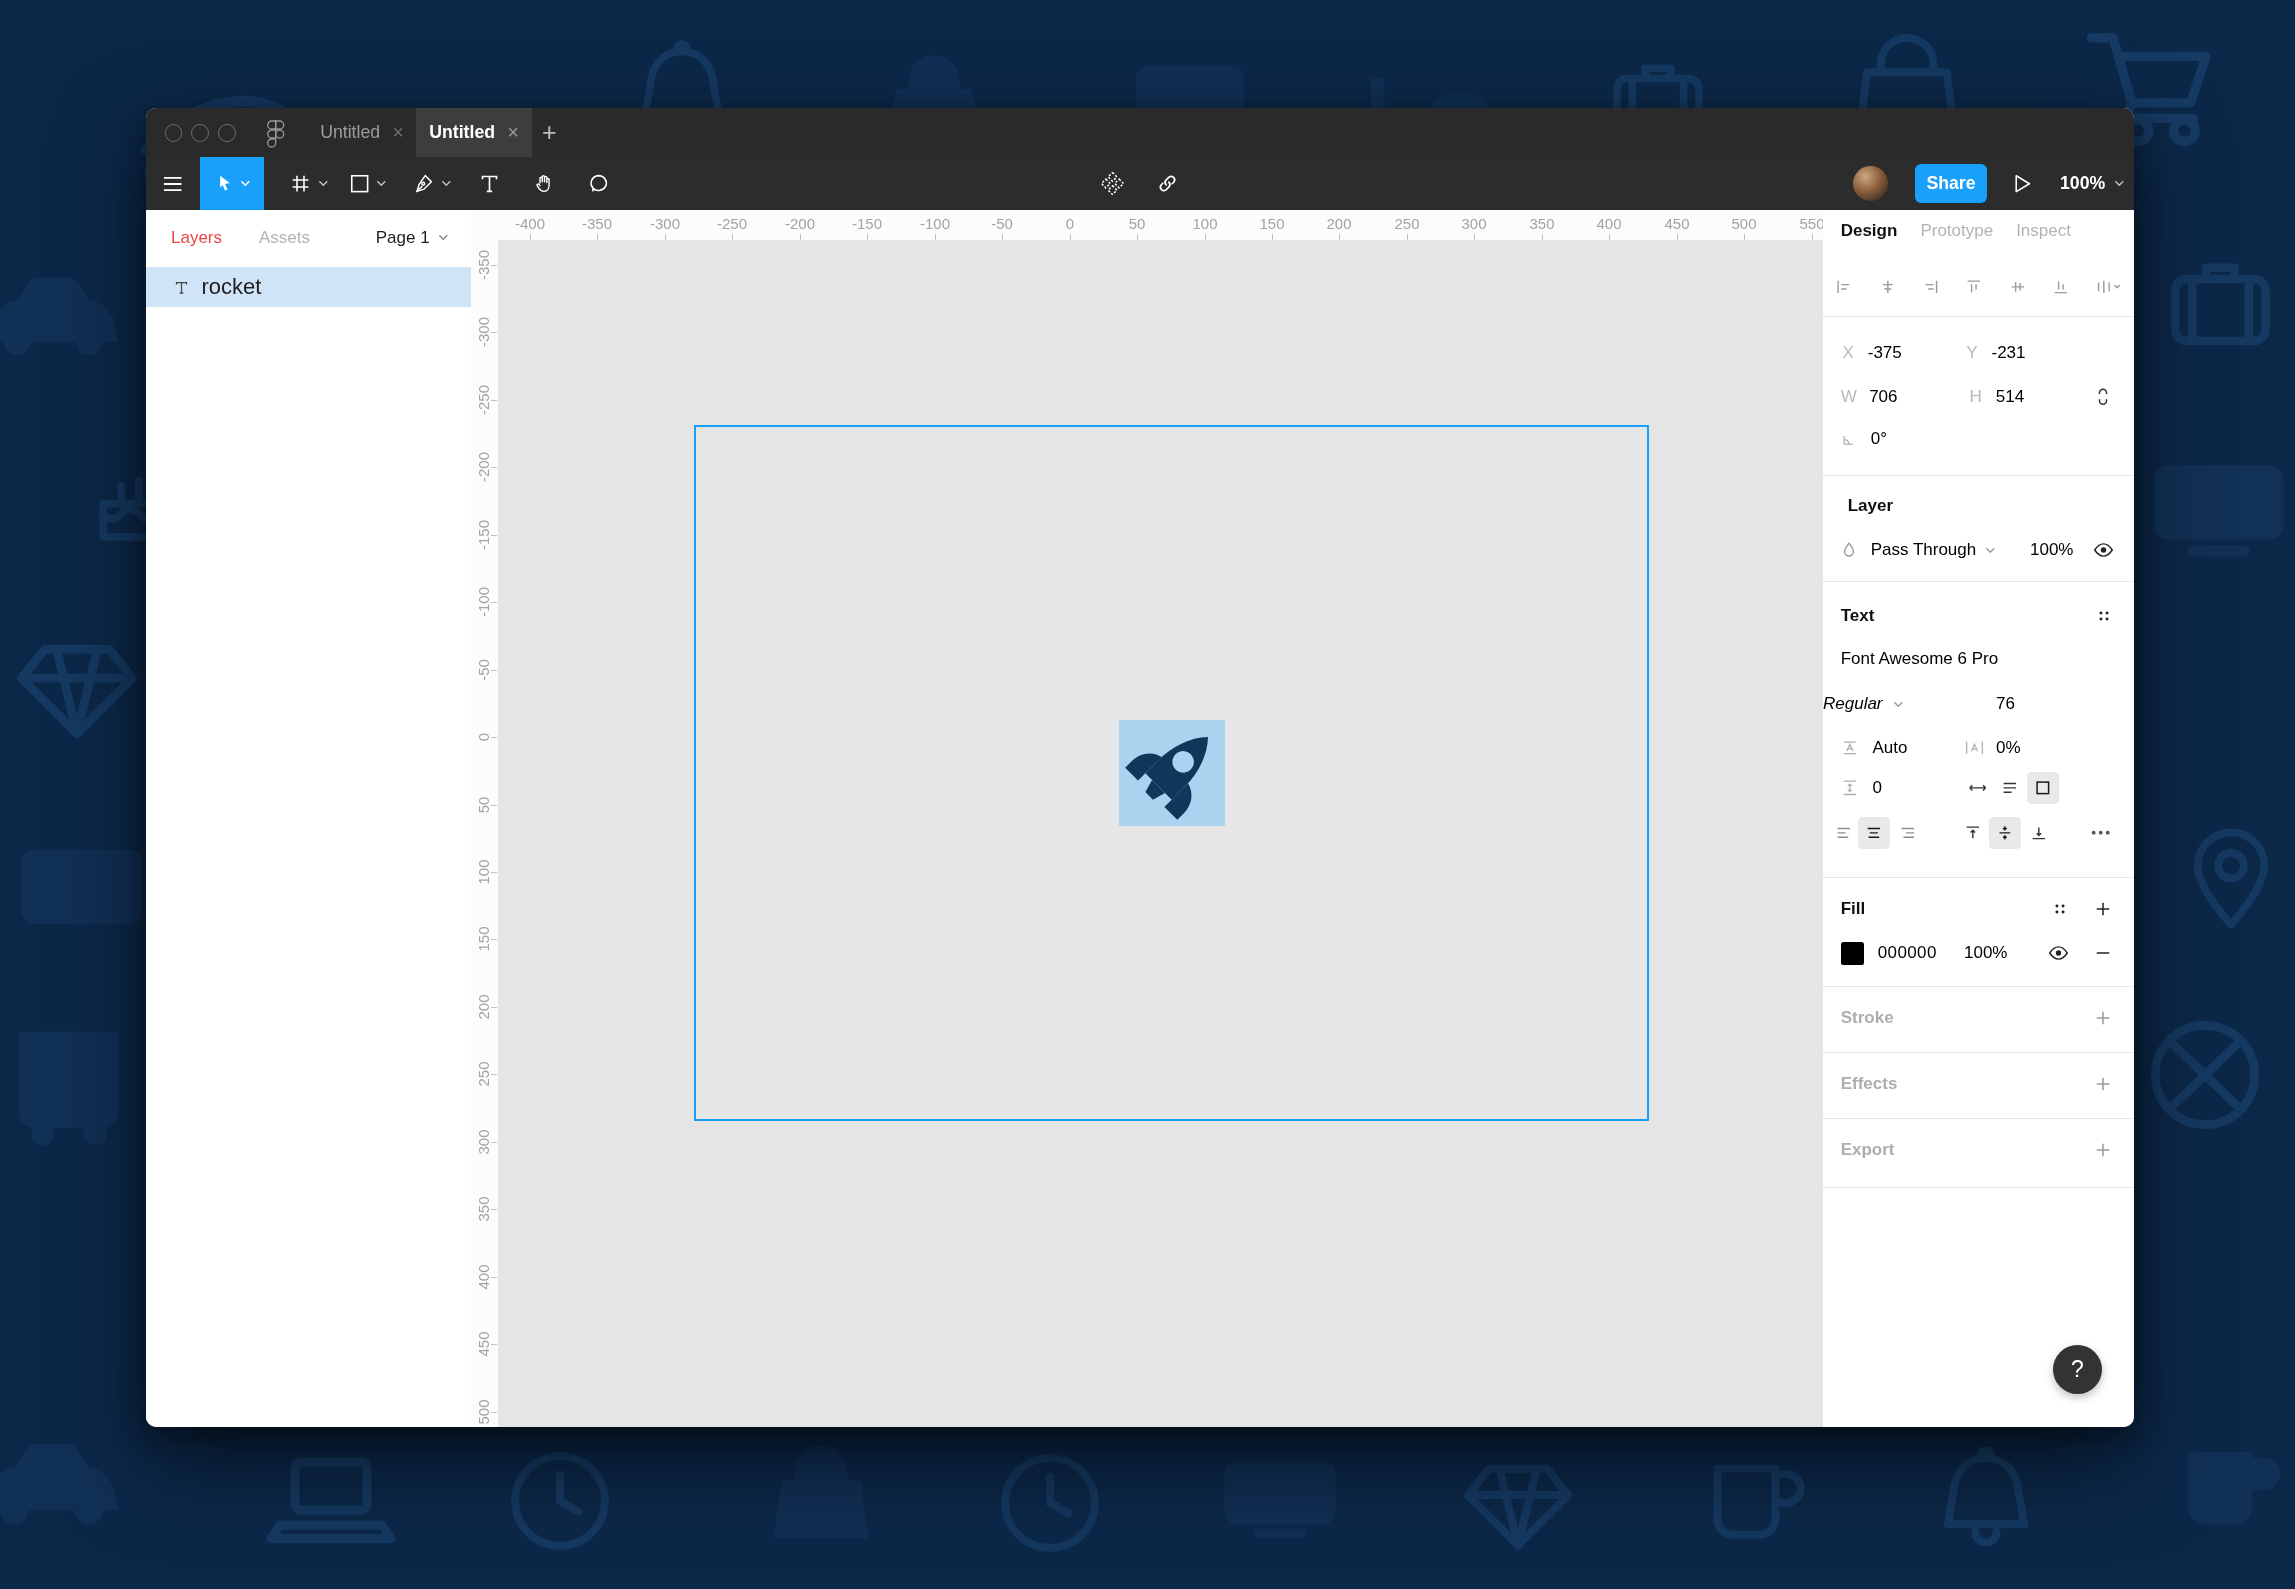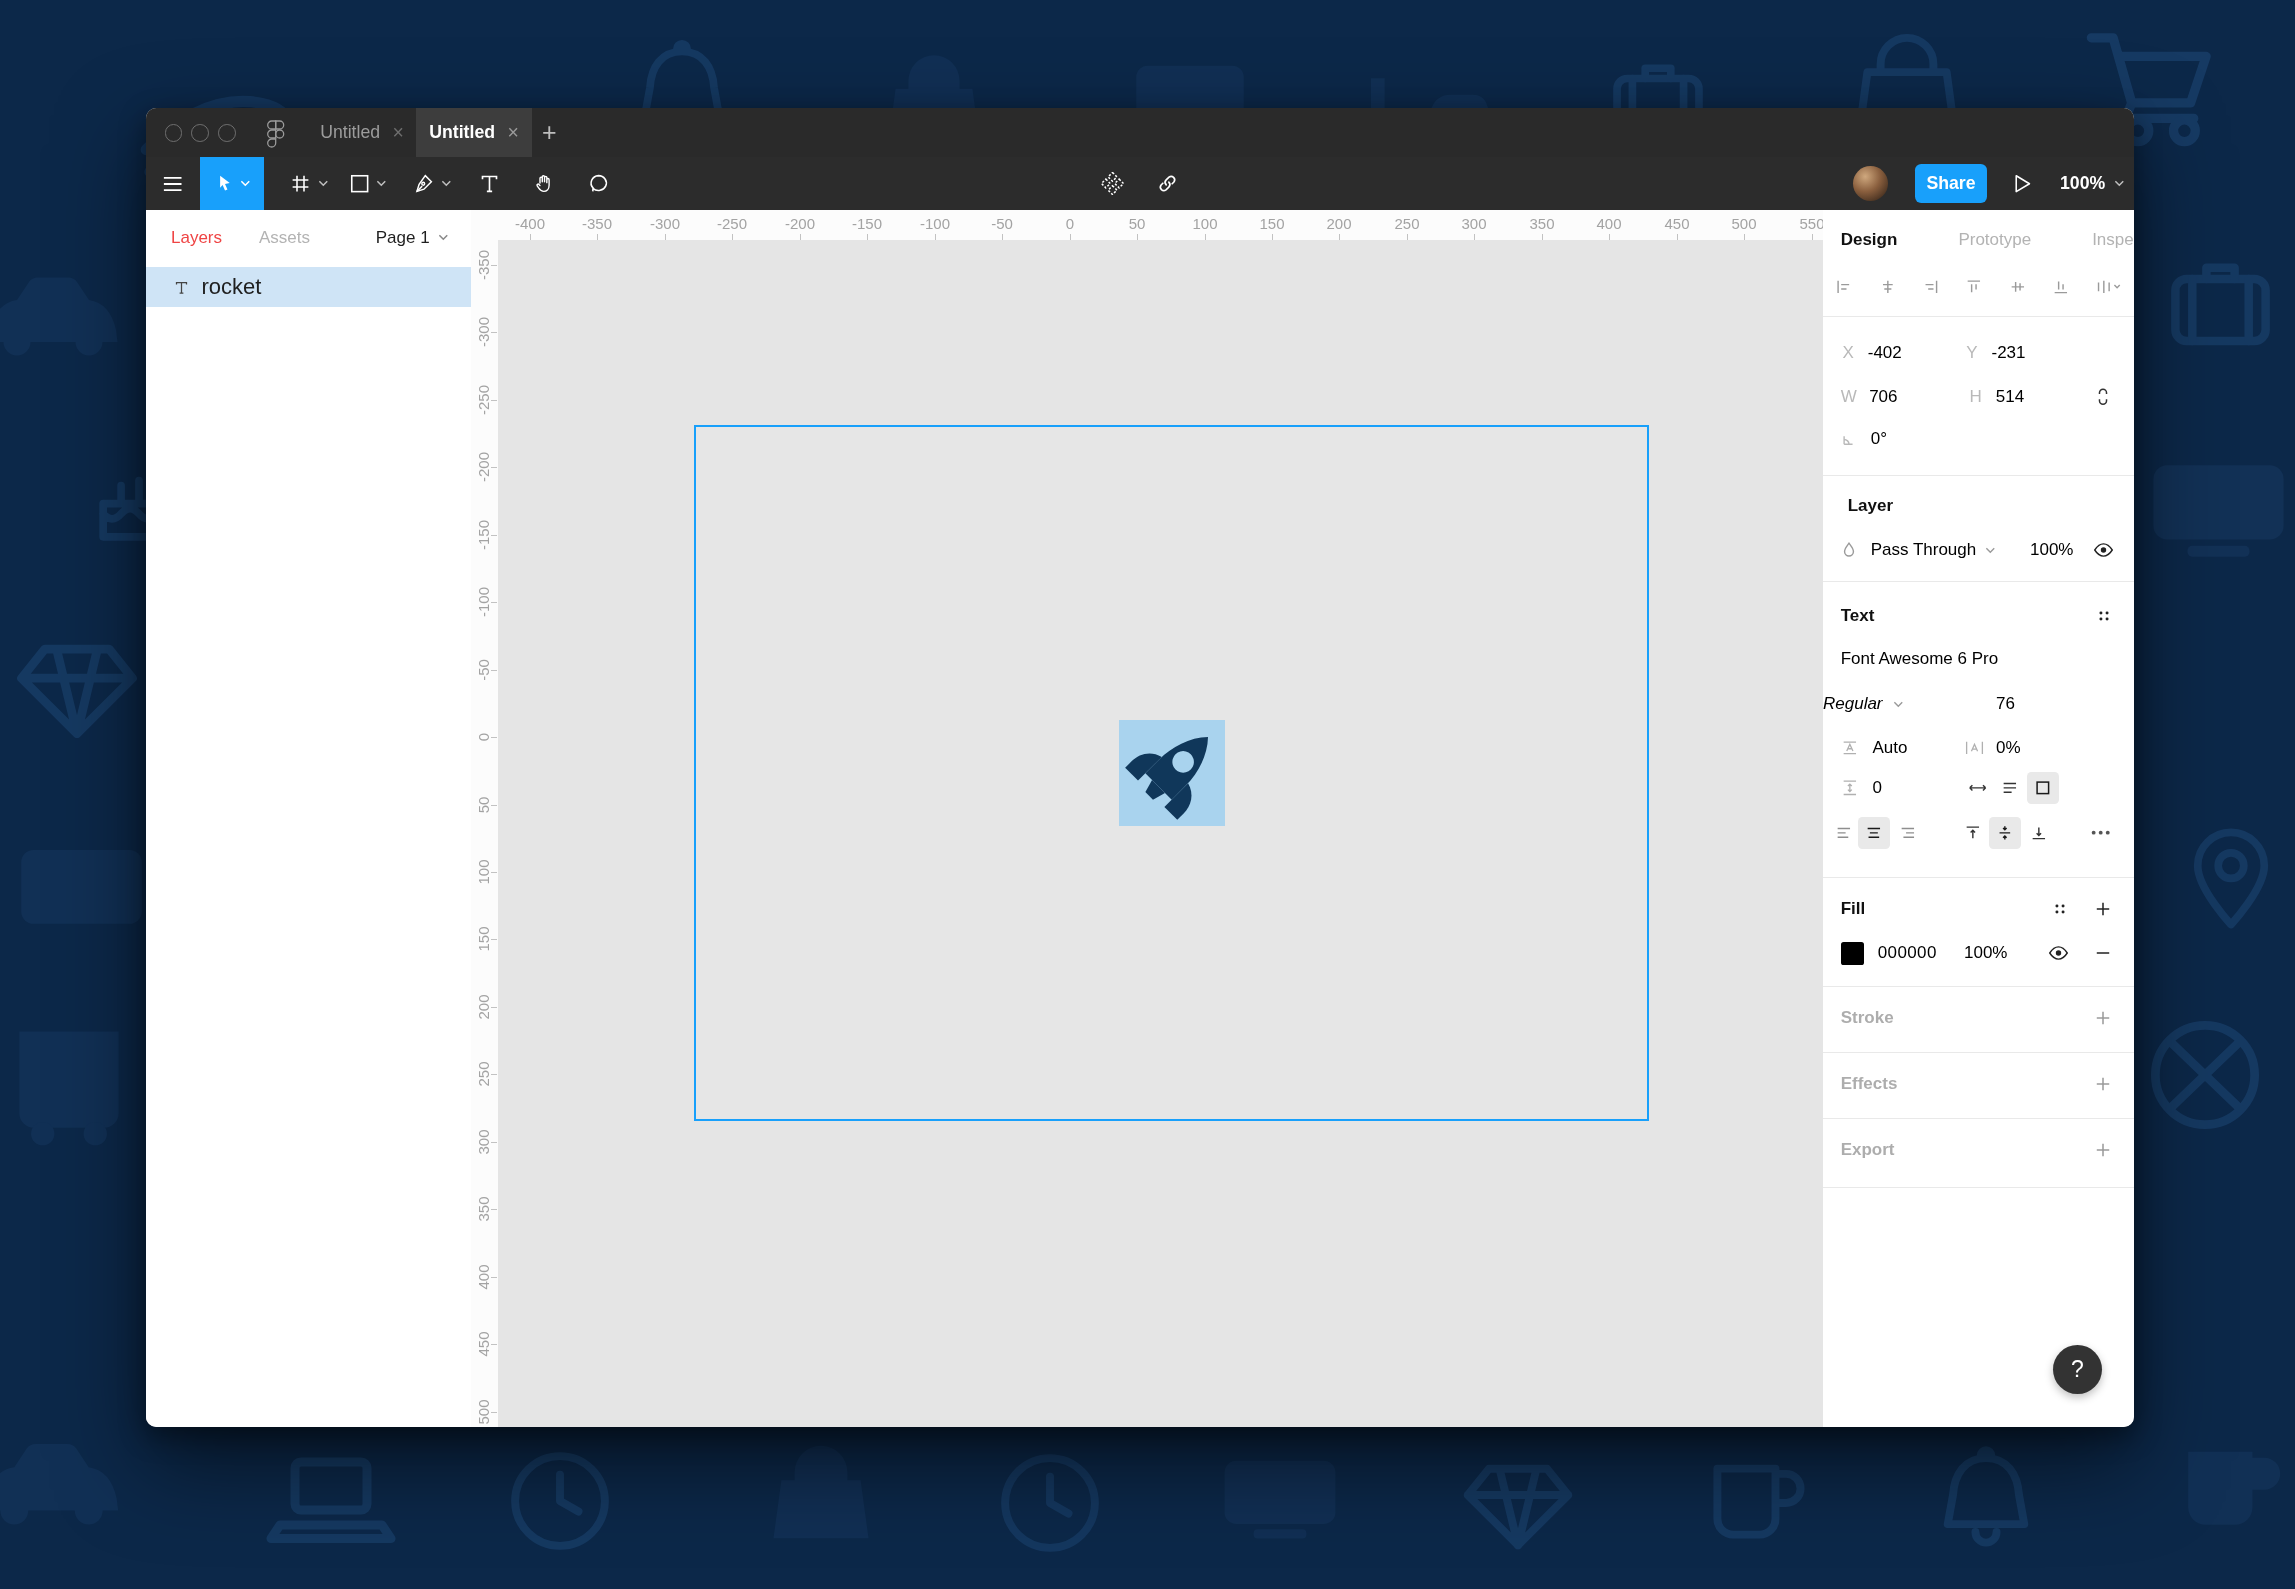--- a/index.html
+++ b/index.html
@@ -460,21 +460,21 @@
         <span class="rtick" style="left: 20.3px; top: 1067px; width: 6.2px; height: 1.3px;"></span>
         <span class="rlabel" style="left: 11.5px; top: 1134px; transform: translate(-50%, -50%) rotate(-90deg);">450</span>
         <span class="rtick" style="left: 20.3px; top: 1134px; width: 6.2px; height: 1.3px;"></span>
         <span class="rlabel" style="left: 11.5px; top: 1202px; transform: translate(-50%, -50%) rotate(-90deg);">500</span>
         <span class="rtick" style="left: 20.3px; top: 1202px; width: 6.2px; height: 1.3px;"></span>
       </div>
   </div>
 
   <div class="rightpanel">
 
-    <div class="rp-row" style="top:14px;gap:38px;">
+    <div class="rp-row" style="top:5px;">
       <span class="rp-tab" style="margin-left:17.7px;font-weight:700;color:#111;">Design</span>
       <span class="rp-tab" style="margin-left:23px;color:#b3b3b3;">Prototype</span>
       <span class="rp-tab" style="margin-left:23px;color:#b3b3b3;">Inspect</span>
     </div>
 
     <div class="rp-row" style="top:61px;color:#9a9a9a;">
       <svg class="icn" style="margin-left:12.4px;" width="17.7" height="17.7" viewBox="0 0 20 20" fill="none" stroke="currentColor" stroke-width="1.6">
           <path d="M3.5 3v14M7 7.5h9M7 12.5h6"></path>
         </svg>
       <svg class="icn" style="margin-left:25.6px;" width="17.7" height="17.7" viewBox="0 0 20 20" fill="none" stroke="currentColor" stroke-width="1.6">
@@ -494,21 +494,21 @@
         </svg>
       <svg class="icn" style="margin-left:25.6px;" width="26.5" height="17.7" viewBox="0 0 30 20" fill="none" stroke="currentColor" stroke-width="1.6">
           <path d="M4 5v10M10 3v14M16 5v10M22 8l3 3 3-3"></path>
         </svg>
     </div>
 
     <div class="rp-div" style="top:106px;"></div>
 
     <div class="rp-row" style="top:127px;">
       <span class="lbl" style="margin-left:19.4px;">X</span>
-      <span class="val" style="margin-left:14px;width:79px;">-402</span>
+      <span class="val" style="margin-left:14px;width:79px;">-375</span>
       <span class="lbl" style="margin-left:19.4px;">Y</span>
       <span class="val" style="margin-left:14px;">-231</span>
     </div>
 
     <div class="rp-row" style="top:171px;">
       <span class="lbl" style="margin-left:17.7px;">W</span>
       <span class="val" style="margin-left:12.4px;width:81px;">706</span>
       <span class="lbl" style="margin-left:19.4px;">H</span>
       <span class="val" style="margin-left:14px;">514</span>
       <svg class="icn" style="position:absolute;left:272px;" width="16" height="19.4" viewBox="0 0 18 22" fill="none" stroke="#333" stroke-width="1.7">

